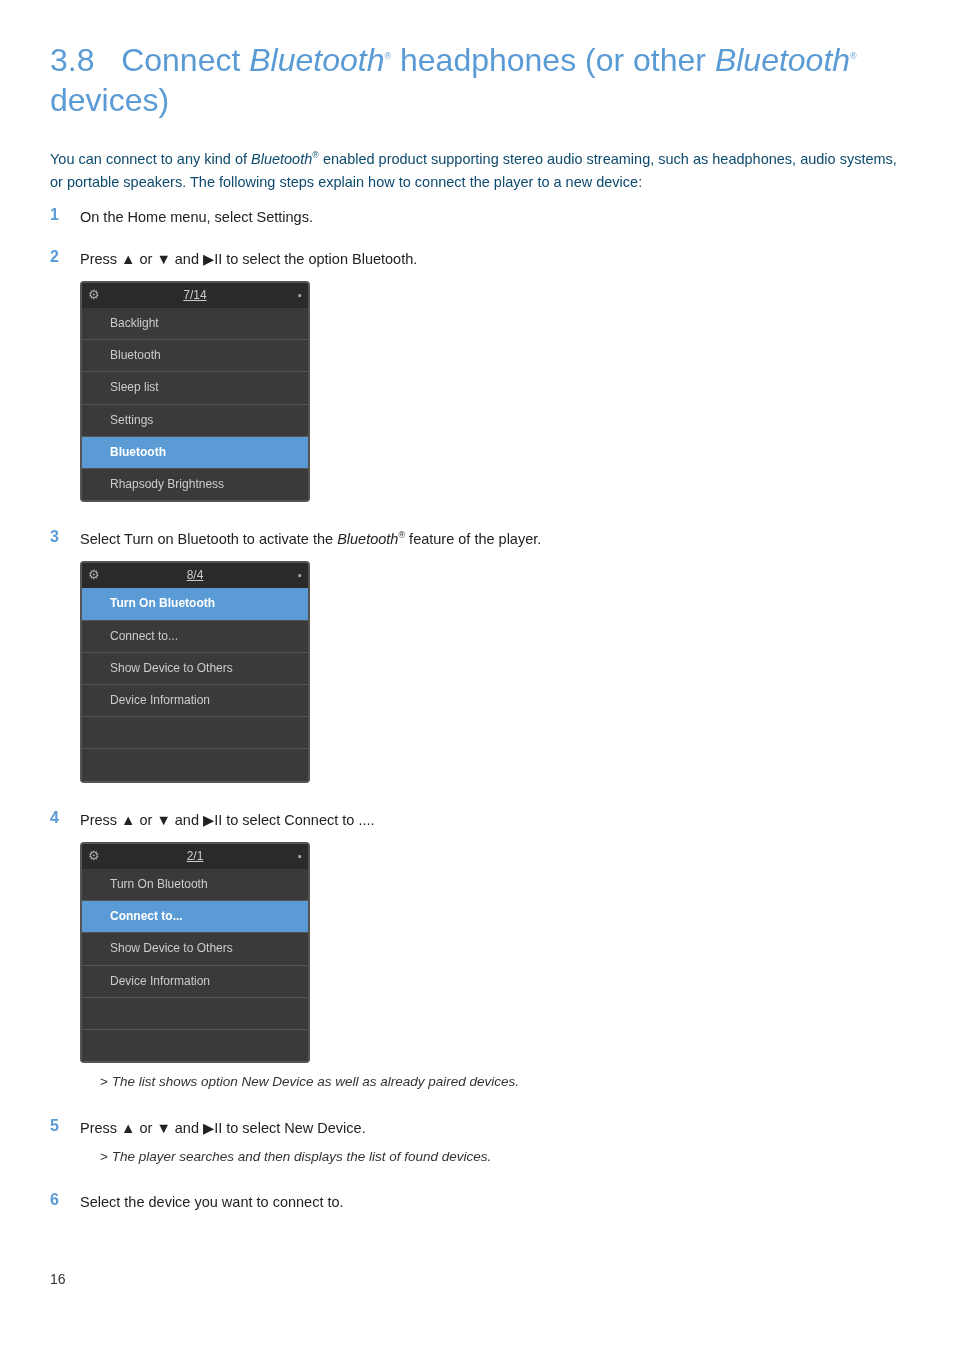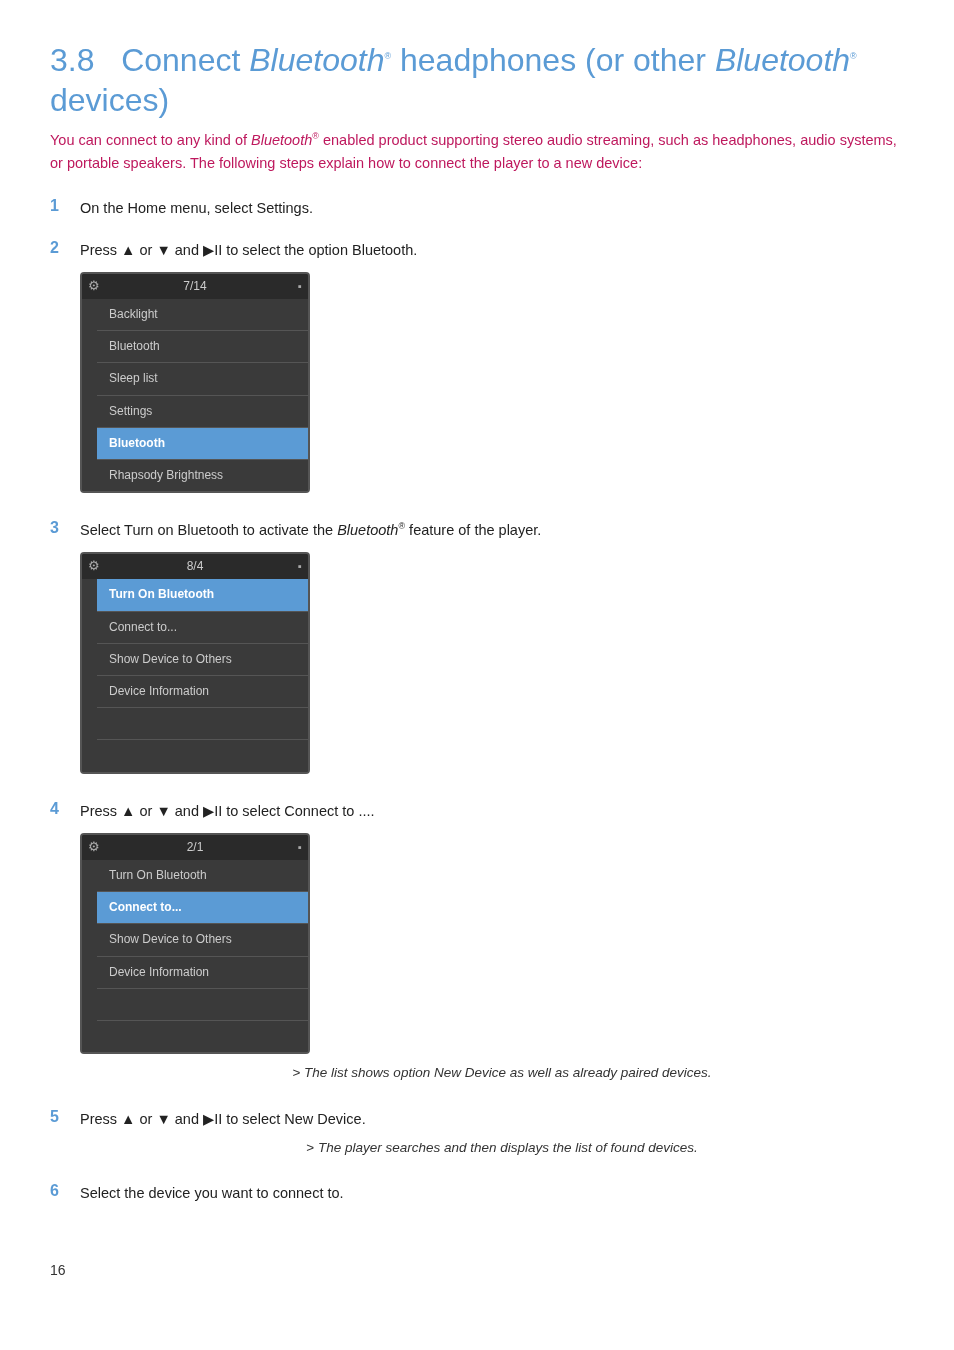--- a/index.html
+++ b/index.html
@@ -10,32 +10,32 @@
       color: #222;
       padding: 40px 50px 40px 50px;
       max-width: 954px;
     }
 
     h1 {
       font-size: 32px;
       font-weight: normal;
       color: #5b9bd5;
       line-height: 1.25;
-      margin-bottom: 9px;
+      margin-bottom: 28px;
     }
 
     h1 em {
       font-style: italic;
     }
 
     .intro {
       font-size: 14.5px;
-      color: #be185d;
+      color: #0c4a6e;
       line-height: 1.6;
-      margin-bottom: 22px;
+      margin-bottom: 12px;
     }
 
     .intro em {
       font-style: italic;
     }
 
     .steps {
       list-style: none;
       padding: 0;
     }
@@ -98,54 +98,53 @@
     .device-header .battery-icon {
       position: absolute;
       right: 6px;
       font-size: 11px;
       color: #aaa;
     }
 
     .device-header .page-num {
       color: #ccc;
       font-size: 12px;
+      text-decoration: underline;
     }
 
     .device-menu {
       background: #3a3a3a;
     }
 
     .device-menu-item {
-      padding: 6px 12px;
+      padding: 6px 28px;
       color: #ccc;
       font-size: 12px;
       border-bottom: 1px solid #555;
       cursor: default;
-      margin-left: 15px;
     }
 
     .device-menu-item:last-child {
       border-bottom: none;
     }
 
     .device-menu-item.selected {
       background: #5b9bd5;
       color: #fff;
       font-weight: bold;
     }
 
     
     .sub-note {
       margin-left: 20px;
       margin-top: 6px;
       margin-bottom: 6px;
       font-size: 13.5px;
       font-style: italic;
       color: #333;
-      text-align: center;
     }
 
     .sub-note::before {
       content: "> ";
       font-style: normal;
     }
 
     .page-num-footer {
       margin-top: 56px;
       font-size: 14px;

